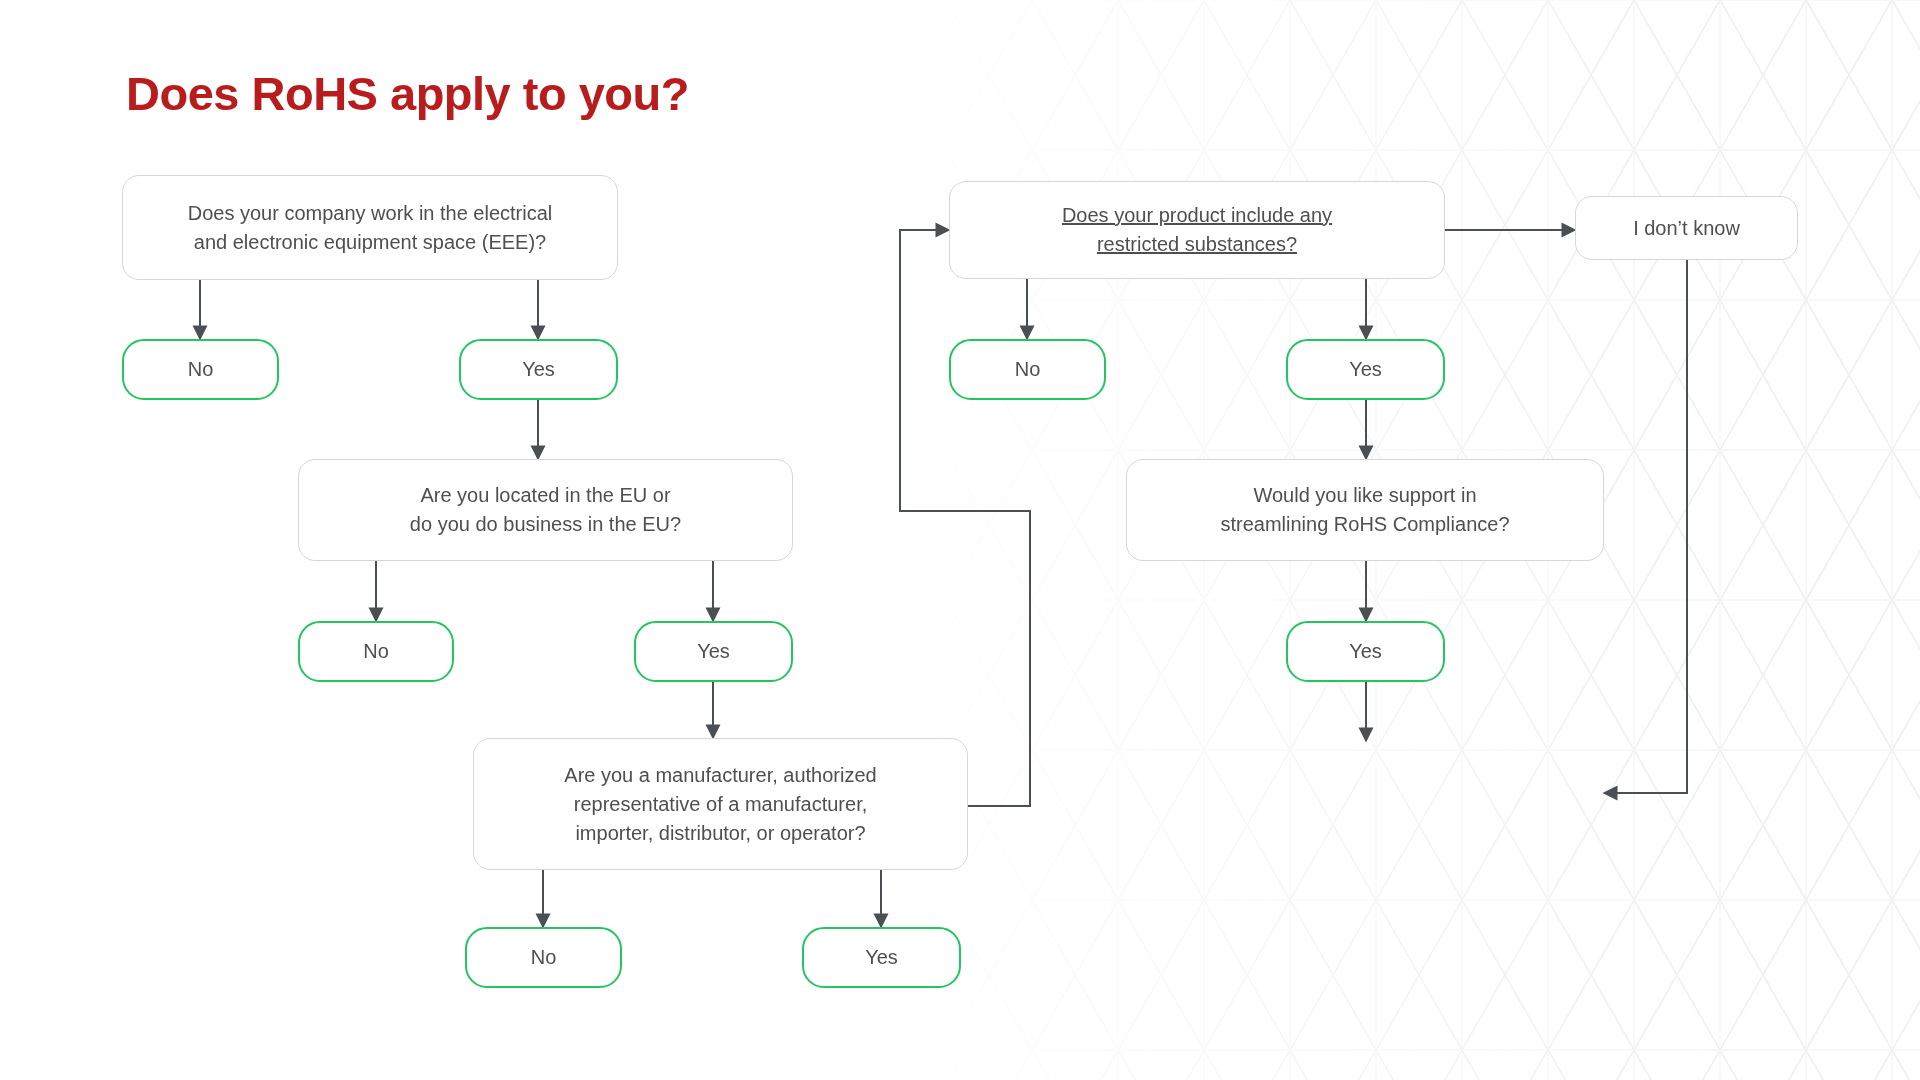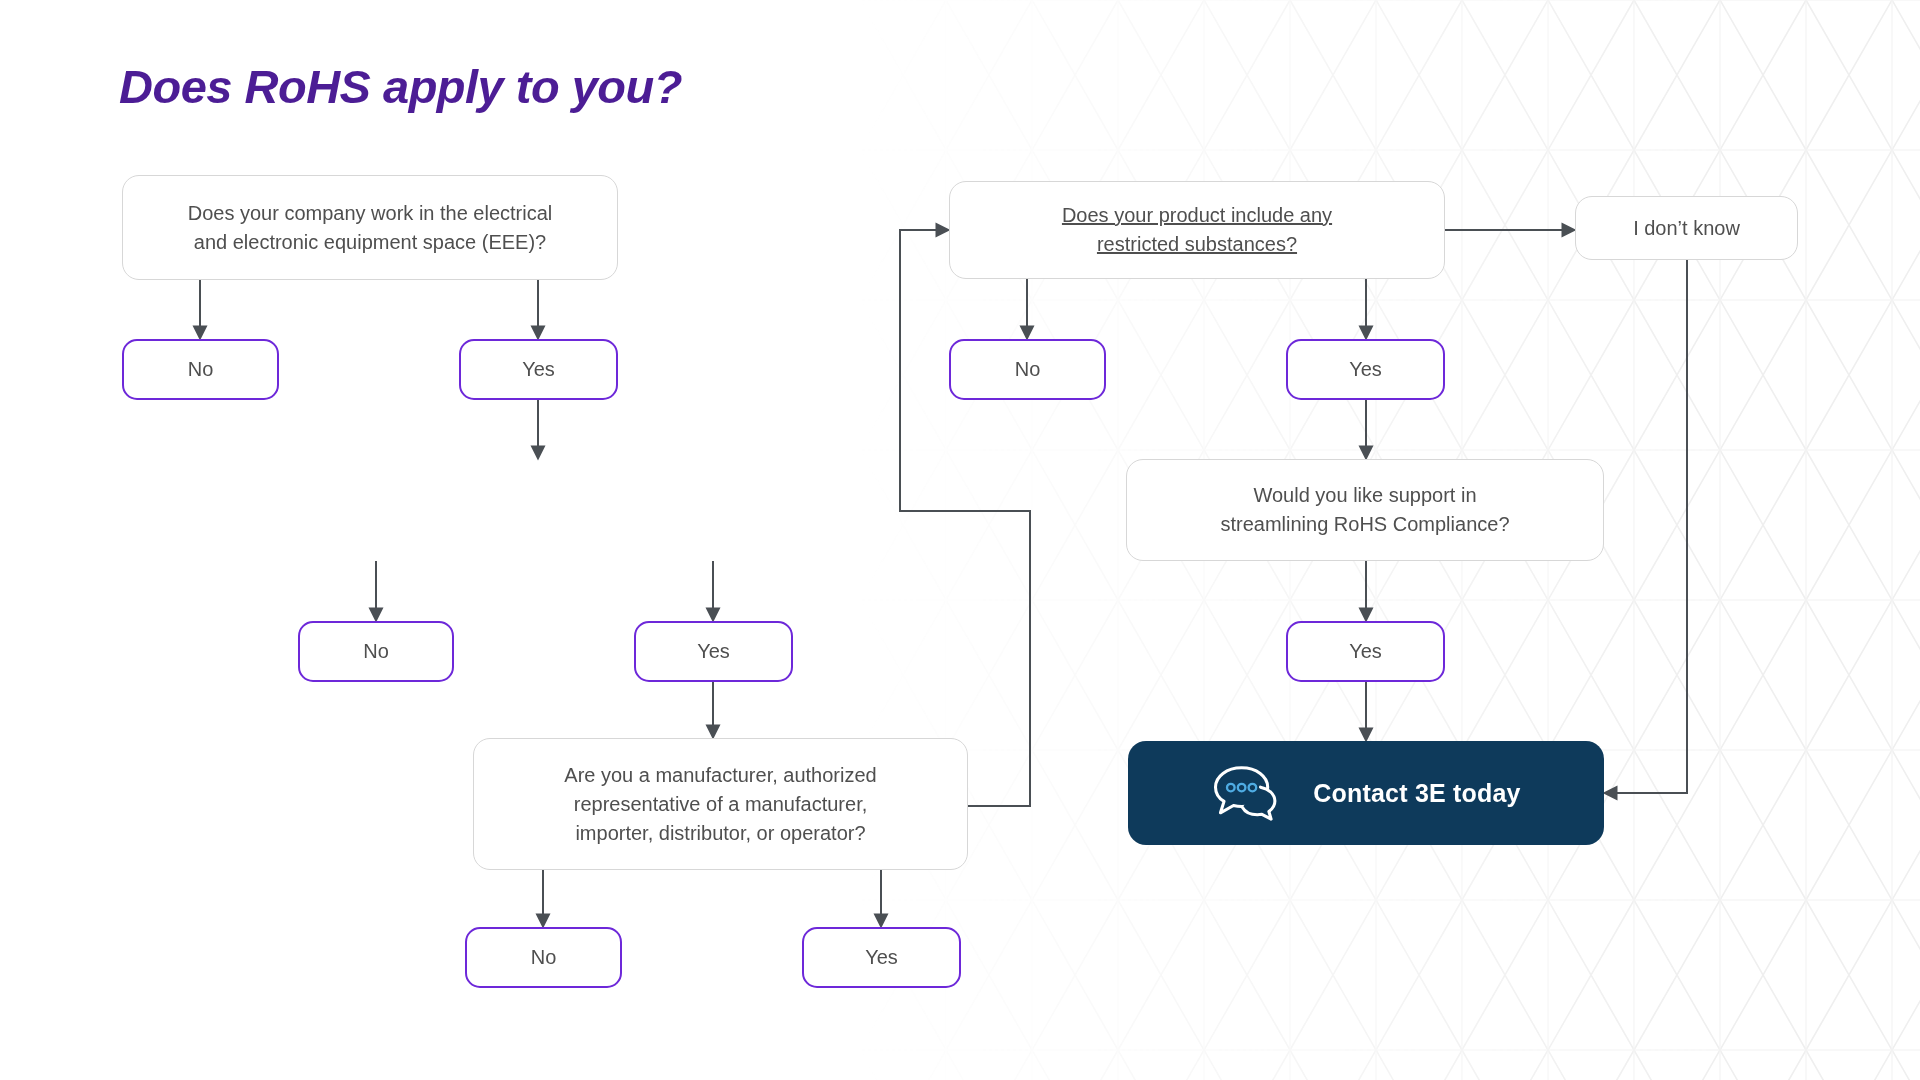--- a/index.html
+++ b/index.html
@@ -8,28 +8,28 @@
   .stage{position:absolute;left:0;top:0;width:1920px;height:1080px;}
 
   
   #bg-pattern{position:absolute;left:860px;top:0;width:1060px;height:1080px;
     -webkit-mask-image:linear-gradient(to right,rgba(0,0,0,0) 0%,rgba(0,0,0,.55) 40%,#000 80%);
     mask-image:linear-gradient(to right,rgba(0,0,0,0) 0%,rgba(0,0,0,.55) 40%,#000 80%);}
 
   
   #connectors{position:absolute;left:0;top:0;width:1920px;height:1080px;}
 
-  .page-title{position:absolute;left:118px;top:58px;margin:1px;
-    font-size:47px;font-weight:bold;letter-spacing:-0.5px;color:#4c1d95;font-style:italic;}
+  .page-title{position:absolute;left:118px;top:58px;margin:8px;
+    font-size:47px;font-weight:bold;letter-spacing:-0.5px;color:#b91c1c;}
 
   .node{position:absolute;box-sizing:border-box;background:#ffffff;
     display:flex;align-items:center;justify-content:center;text-align:center;
     color:#4F4F4F;font-size:20px;line-height:1.45;white-space:pre-line;
     border:1.5px solid #D7D7D7;border-radius:17px;}
-  .answer{border:2px solid #6d28d9;border-radius:15px;}
+  .answer{border:2px solid #22c55e;border-radius:22px;}
 
   #q1    {left:122px;top:175px;width:496px;height:105px;text-align:center;}
   #q1-no {left:122px;top:339px;width:157px;height:61px;}
   #q1-yes{left:459px;top:339px;width:159px;height:61px;}
   #q2    {left:298px;top:459px;width:495px;height:102px;}
   #q2-no {left:298px;top:621px;width:156px;height:61px;}
   #q2-yes{left:634px;top:621px;width:159px;height:61px;}
   #q3    {left:465px;top:738px;width:495px;height:132px;margin-left:8px;}
   #q3-no {left:465px;top:927px;width:157px;height:61px;}
   #q3-yes{left:802px;top:927px;width:159px;height:61px;}
@@ -88,44 +88,36 @@
     </g>
   </svg>
 
   <h1 class="page-title">Does RoHS apply to you?</h1>
 
   <div class="node" id="q1">Does your company work in the electrical
 and electronic equipment space (EEE)?</div>
   <div class="node answer" id="q1-no">No</div>
   <div class="node answer" id="q1-yes">Yes</div>
 
+  <div class="node" id="q2">Are you located in the EU or
+do you do business in the EU?</div>
   <div class="node answer" id="q2-no">No</div>
   <div class="node answer" id="q2-yes">Yes</div>
 
   <div class="node" id="q3">Are you a manufacturer, authorized
 representative of a manufacturer,
 importer, distributor, or operator?</div>
   <div class="node answer" id="q3-no">No</div>
   <div class="node answer" id="q3-yes">Yes</div>
 
   <div class="node" id="q4">Does your product include any
 restricted substances?</div>
   <div class="node answer" id="q4-no">No</div>
   <div class="node answer" id="q4-yes">Yes</div>
 
   <div class="node" id="q5">Would you like support in
 streamlining RoHS Compliance?</div>
 
   <div class="node" id="idk">I don’t know</div>
   <div class="node answer" id="q5-yes">Yes</div>
 
-  <div class="node" id="cta">
-    <svg class="cta-icon" xmlns="http://www.w3.org/2000/svg" viewBox="0 0 80 62">
-      <path d="M34 3 C17.5 3 5 12.5 5 24.5 C5 31 8.5 36.6 14.5 40.3 L10.5 53 L25 44.9 C27.9 45.6 30.9 46 34 46 C50.5 46 63 36.5 63 24.5 C63 12.5 50.5 3 34 3 Z" fill="#0E3A5B" stroke="#ffffff" stroke-width="3.4" stroke-linejoin="round"></path>
-      <path d="M55 24.5 C64.5 26.5 71 32.5 71 40 C71 44.6 68.4 48.7 64.3 51.5 L66.8 60 L56.6 54.7 C55 55 53.3 55.2 51.5 55.2 C44 55.2 37.6 51.8 34.8 46.8" fill="#0E3A5B" stroke="#ffffff" stroke-width="3.4" stroke-linejoin="round" stroke-linecap="round"></path>
-      <circle cx="22" cy="25" r="4.2" fill="none" stroke="#4FACE3" stroke-width="2.6"></circle>
-      <circle cx="34" cy="25" r="4.2" fill="none" stroke="#4FACE3" stroke-width="2.6"></circle>
-      <circle cx="46" cy="25" r="4.2" fill="none" stroke="#4FACE3" stroke-width="2.6"></circle>
-    </svg>
-    <span>Contact 3E today</span>
-  </div>
 
 </div>
 
 </body></html>

